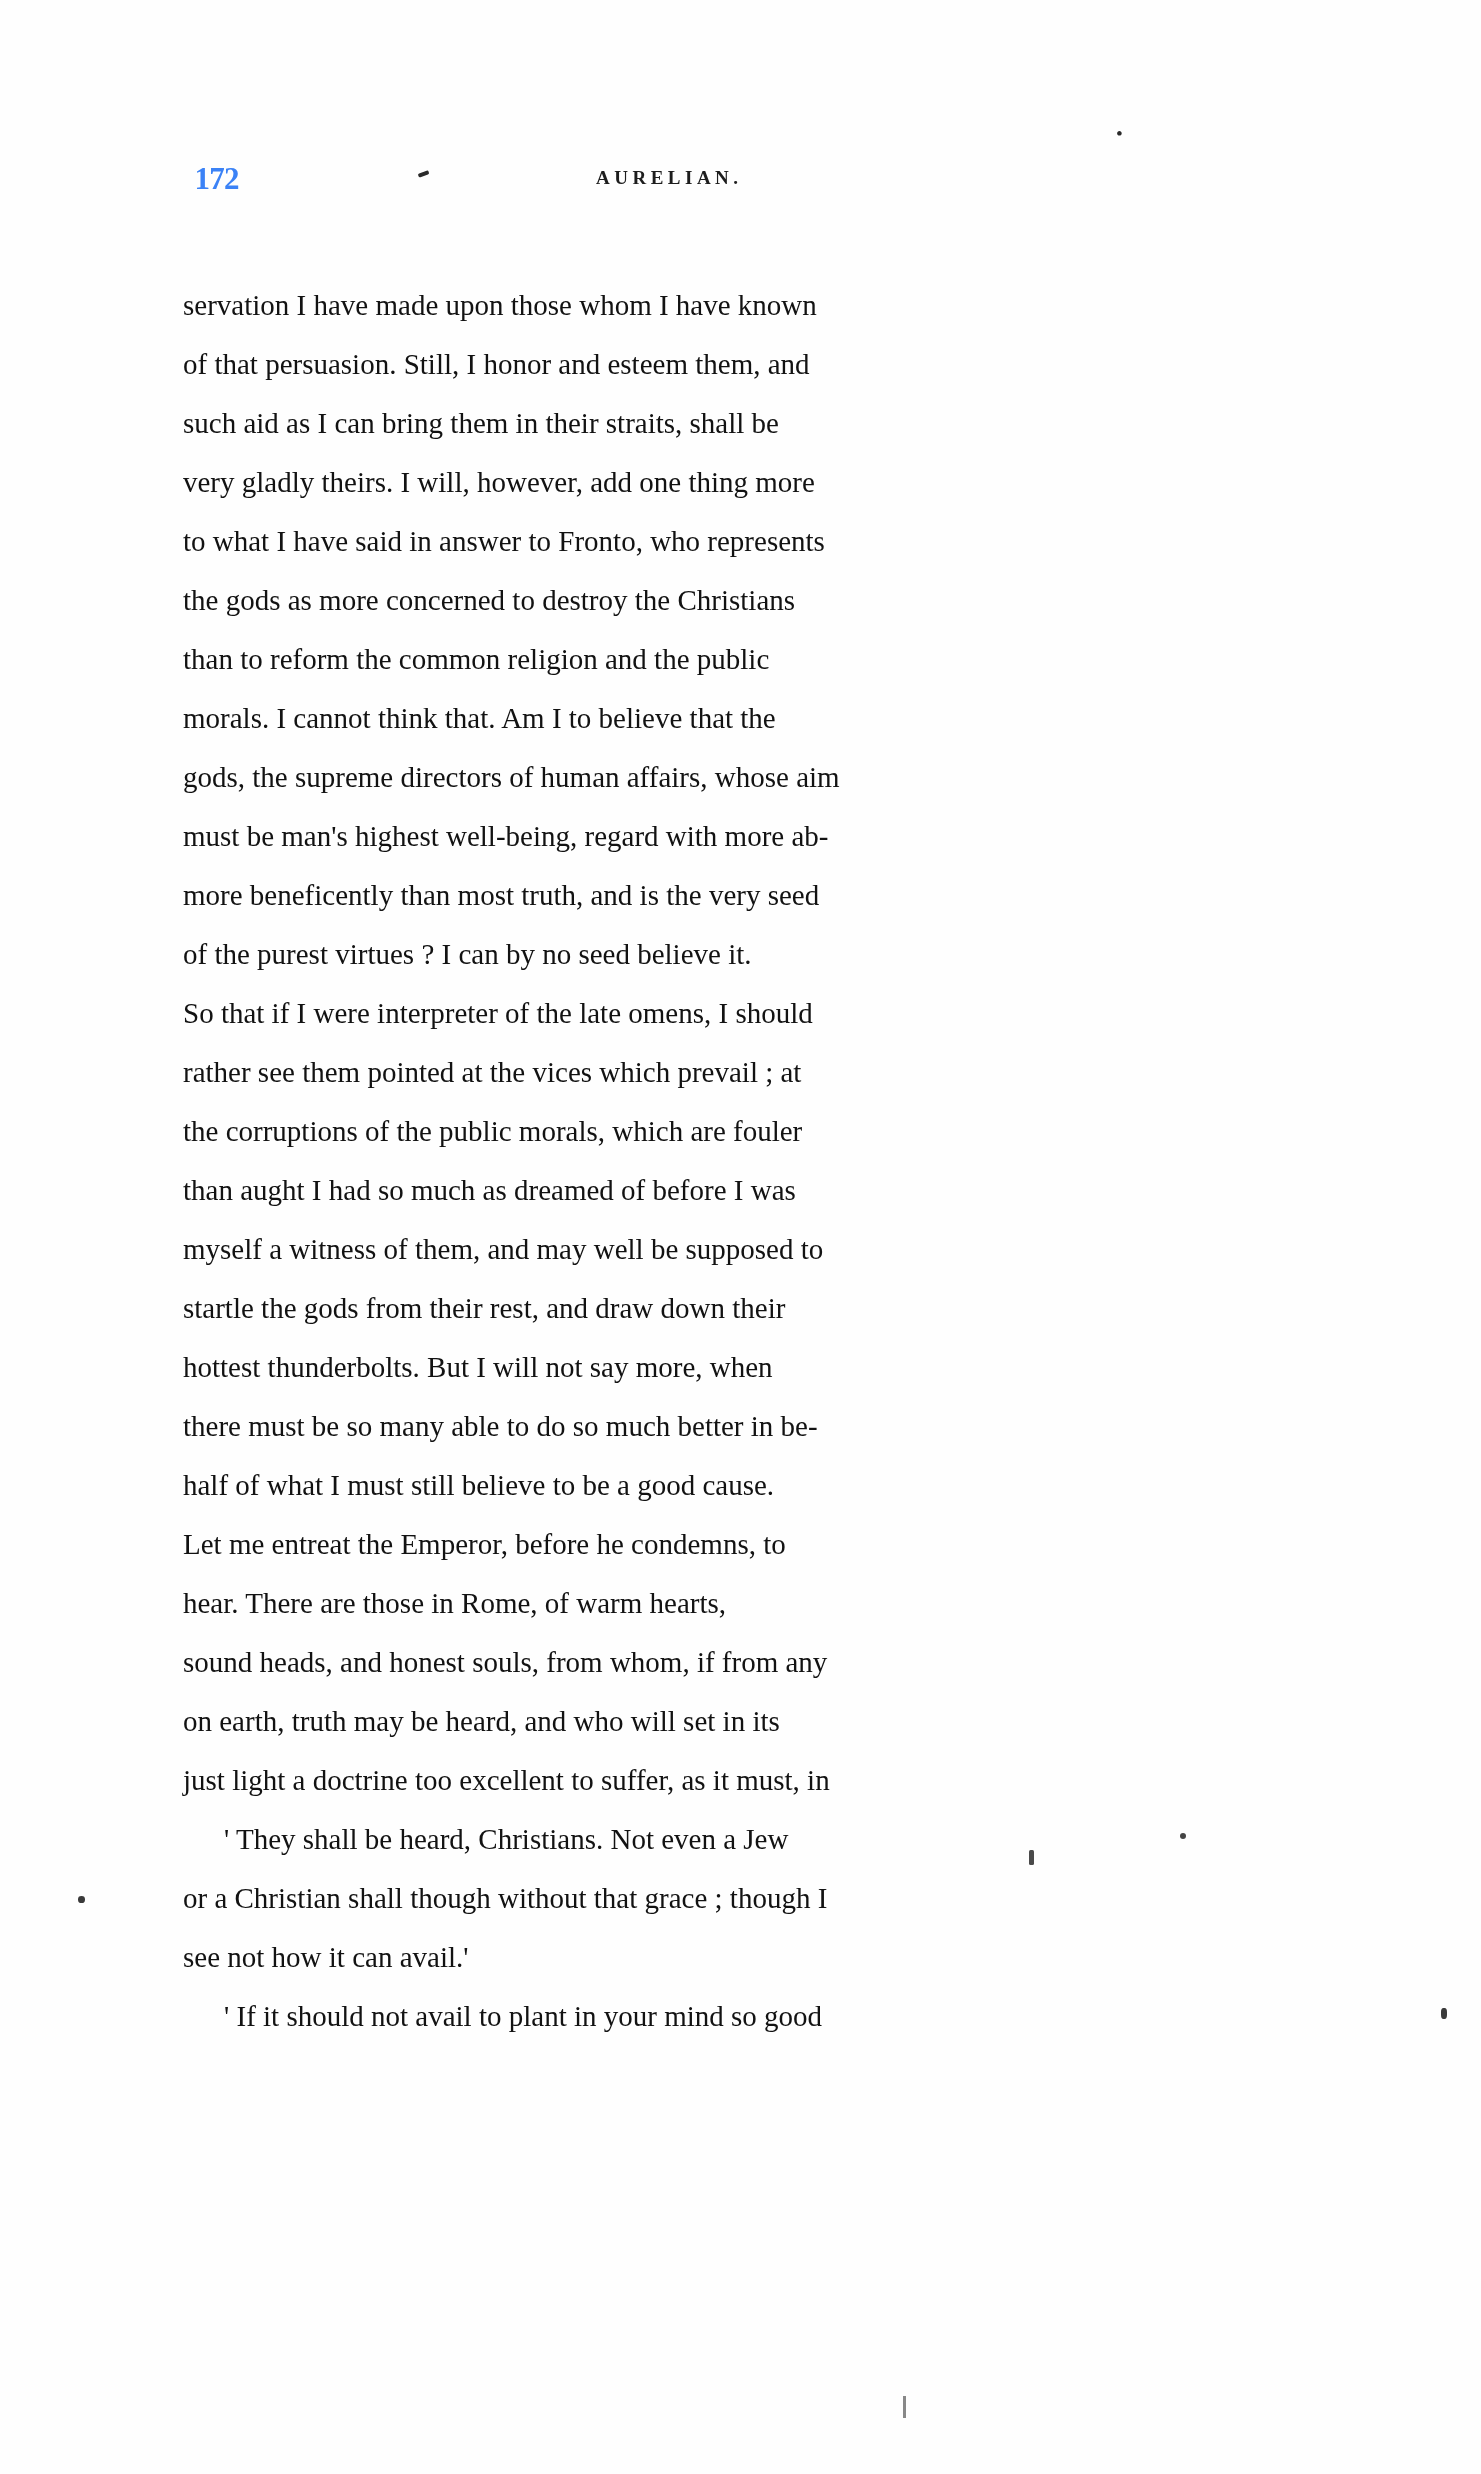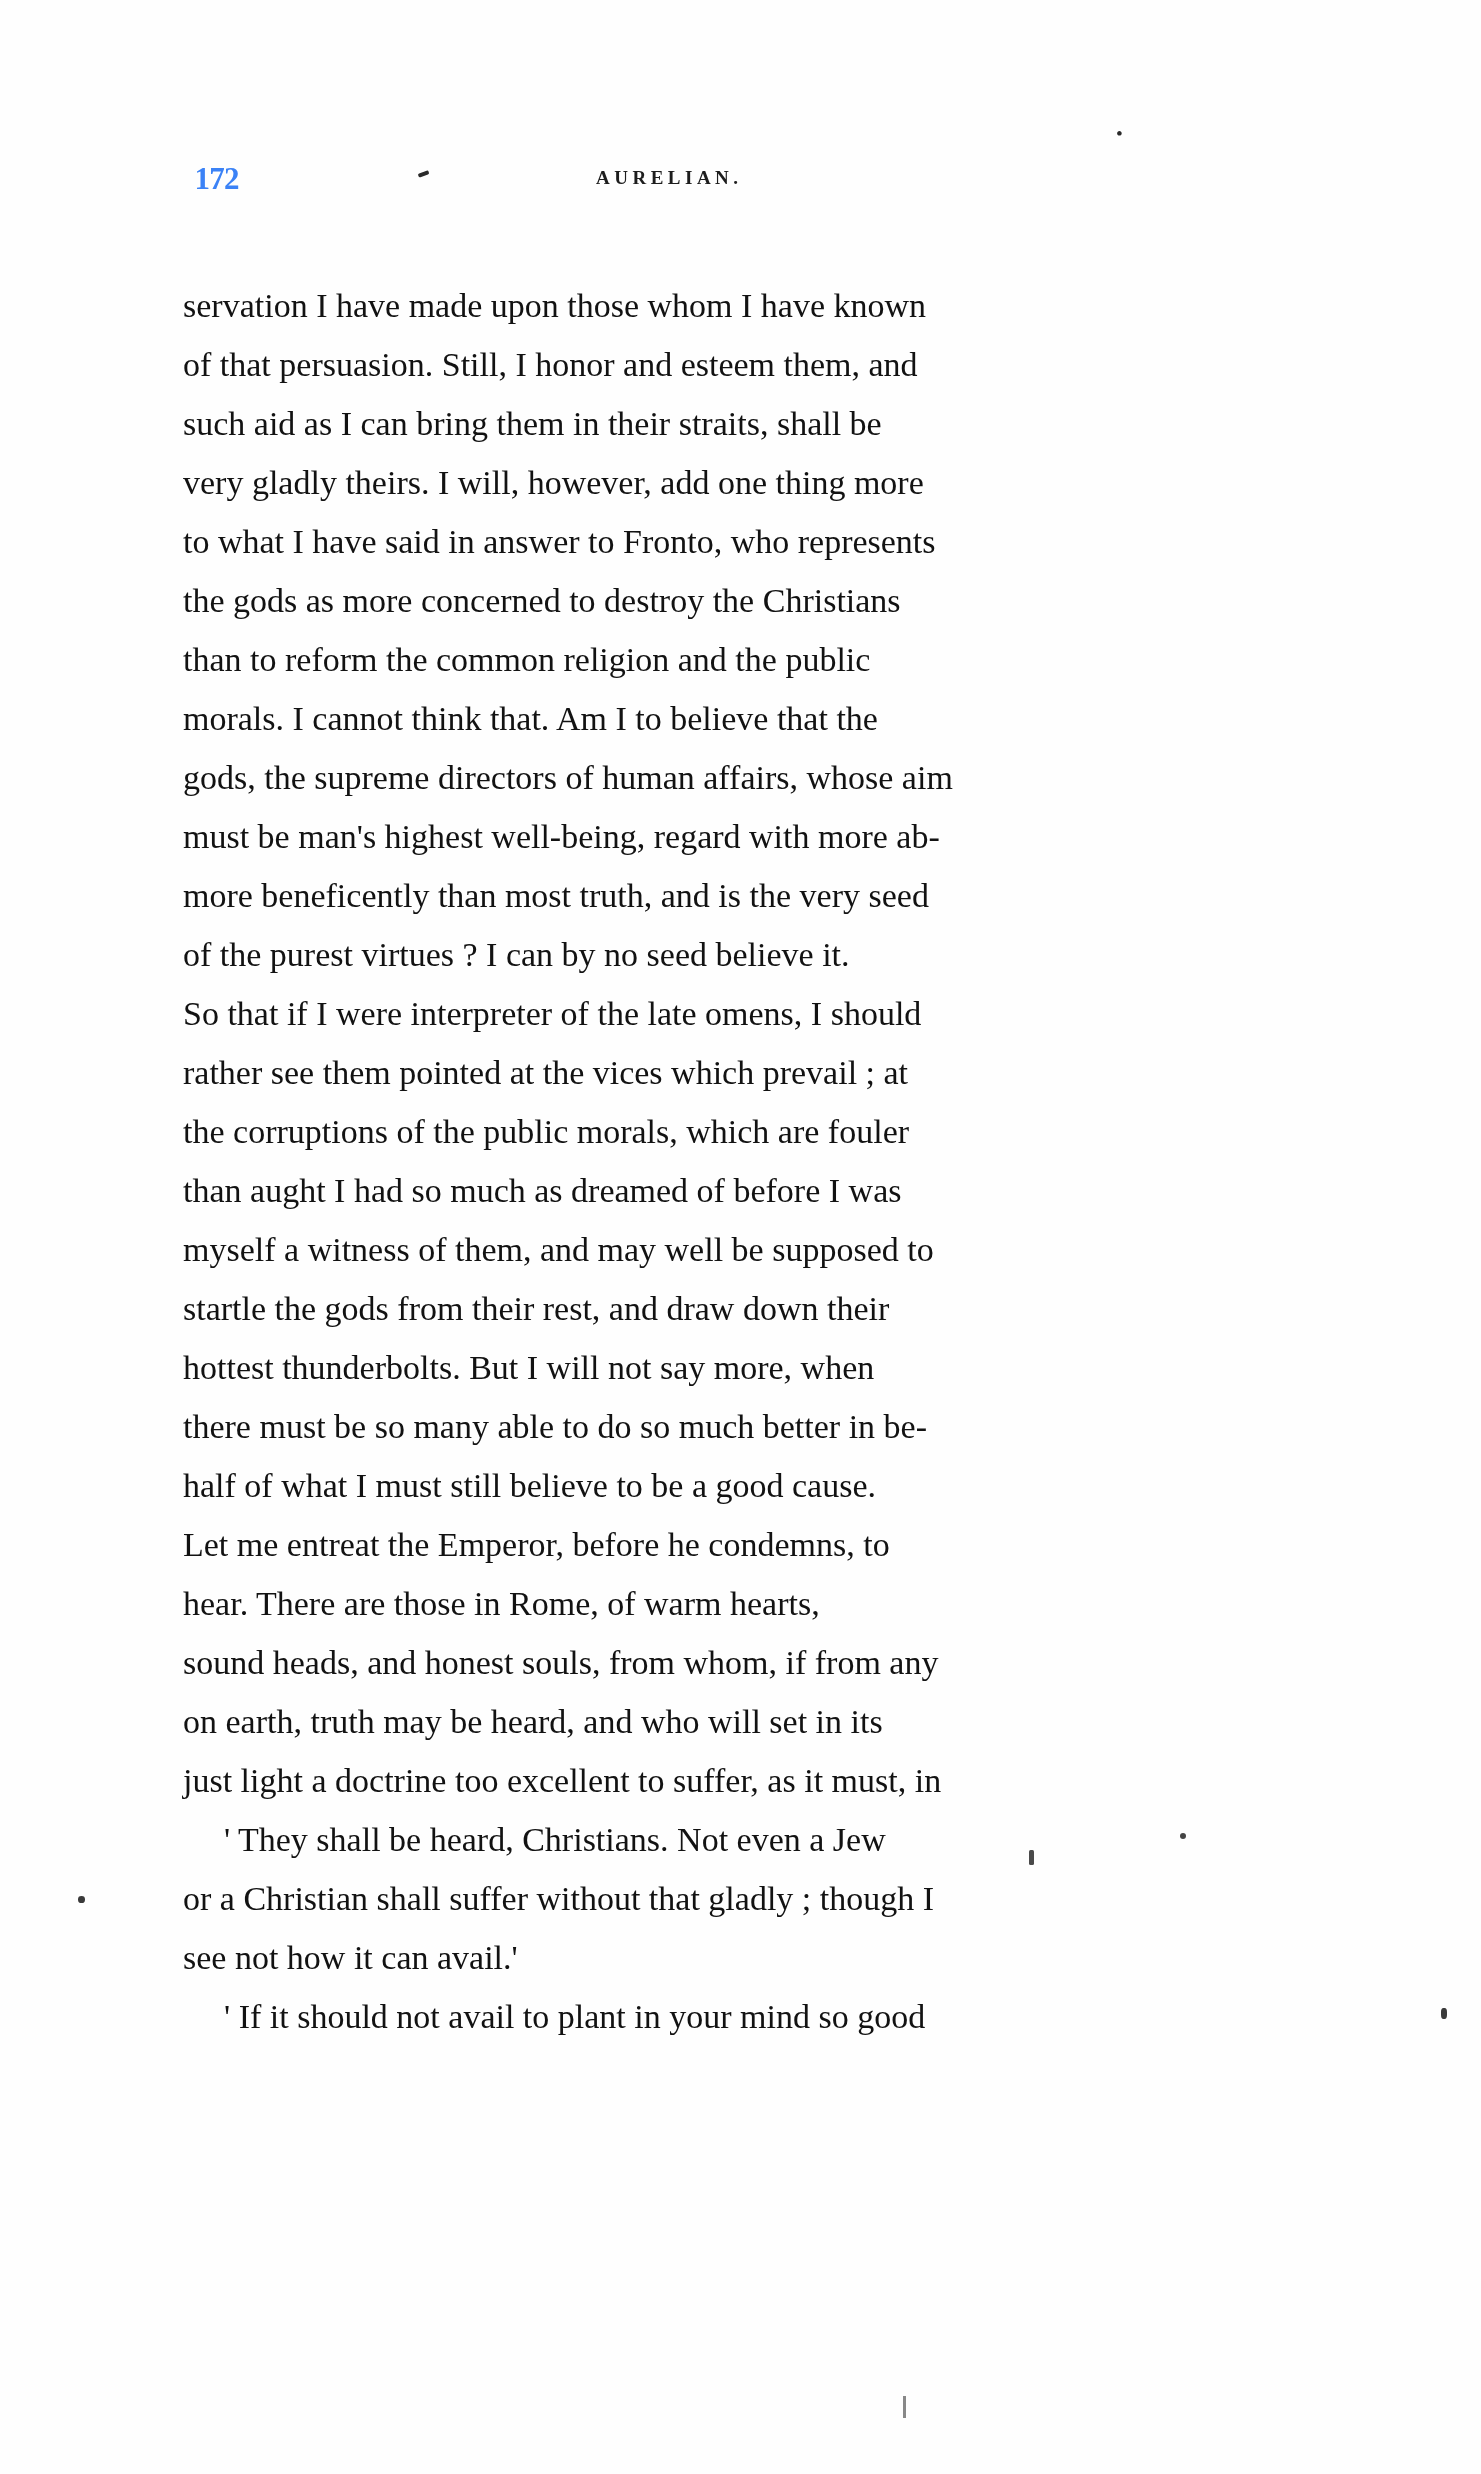--- a/index.html
+++ b/index.html
@@ -114,21 +114,21 @@
   }
 
   
   .textblock {
     position: absolute;
     left: 183px;
     top: 276px;
     width: 1127px;
   }
   .line {
-    font-size: 34px;
+    font-size: 29px;
     line-height: 59px;
     white-space: nowrap;
     color: #121212;
     letter-spacing: 0px;
   }
 </style>
 </head>
 <body>
 
 <div class="page">
@@ -167,21 +167,21 @@
       <div class="line">half of what I must  still  believe  to  be  a  good  cause.</div>
       <div class="line">Let me  entreat  the  Emperor, before  he  condemns, to</div>
       <div class="line">hear.     There  are  those  in  Rome,  of  warm  hearts,</div>
       <div class="line">sound heads, and honest souls, from whom, if from any</div>
       <div class="line">on earth, truth may be heard, and who  will  set  in  its</div>
       <div class="line">just light a doctrine too excellent to suffer, as it must, in</div>
     </div>
 
     <div>
       <div class="line" style="text-indent:41px;">' They shall be heard, Christians.    Not even a Jew</div>
-      <div class="line">or a Christian shall suffer without that gladly ;  though I</div>
+      <div class="line">or a Christian shall though without that grace ;  though I</div>
       <div class="line">see not how it can avail.'</div>
     </div>
 
     <div>
       <div class="line" style="text-indent:41px;">' If  it should not avail to plant in your mind so  good</div>
     </div>
 
   </div>
 
   <div class="speck-left-1"></div>

